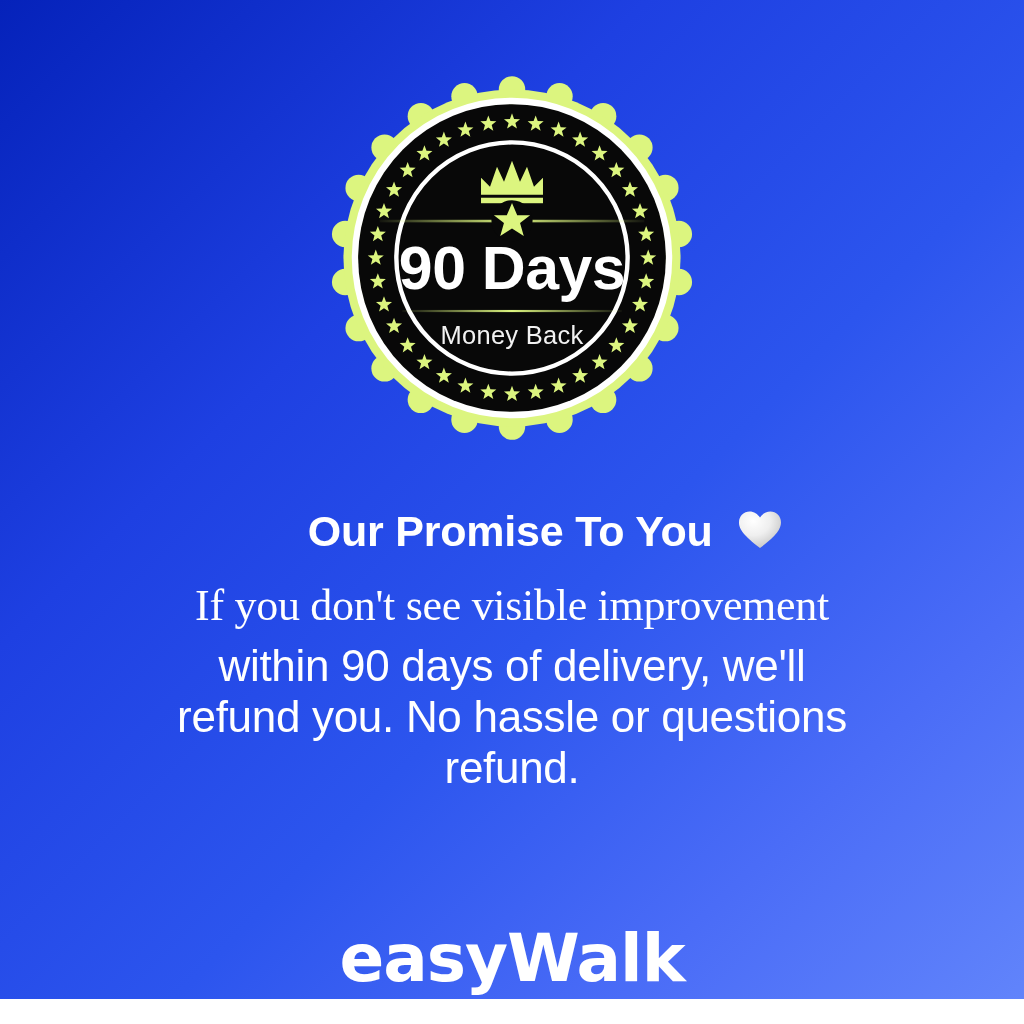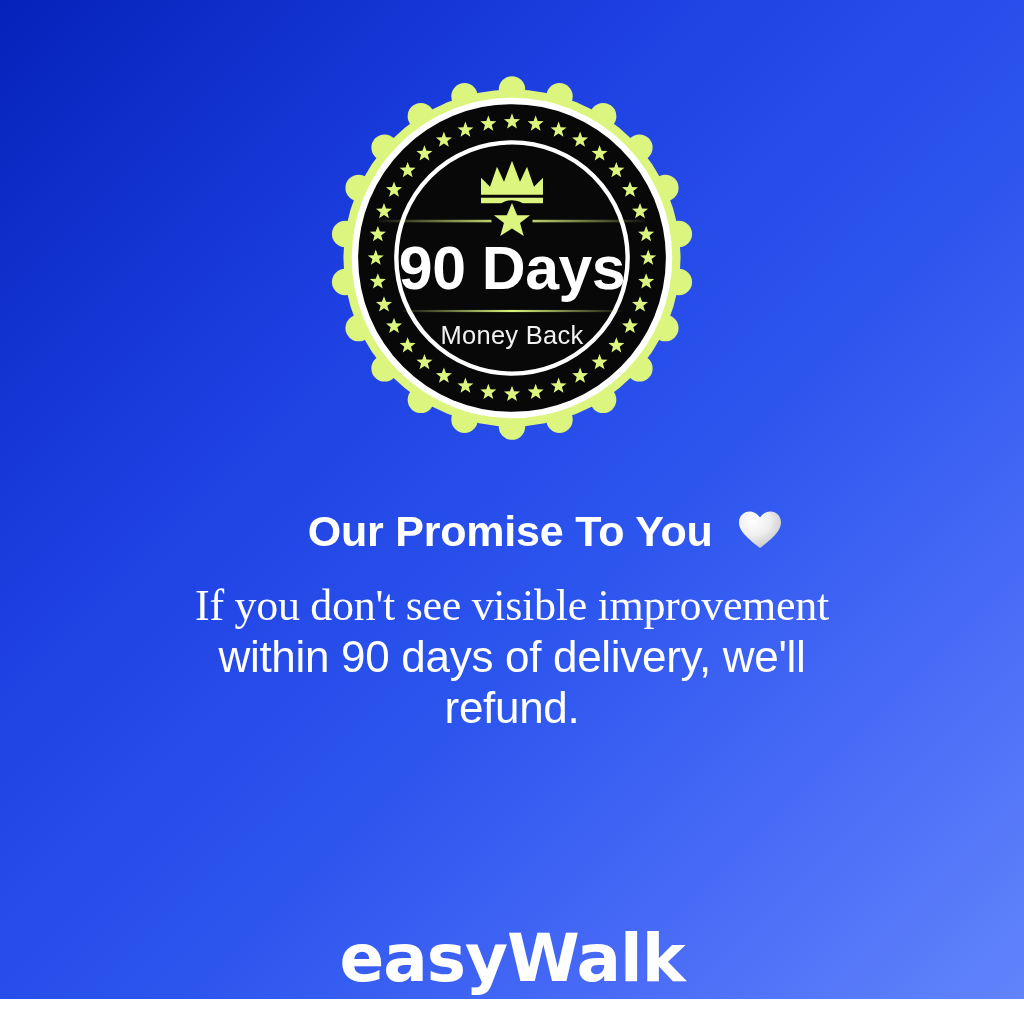--- a/index.html
+++ b/index.html
@@ -240,21 +240,22 @@
             <stop offset="100%" stop-color="#c4c4c4"></stop>
           </radialGradient>
         </defs>
         <path d="M22 38 C 6 26 1 19 1 12.5 C 1 5.8 6 1.5 11.6 1.5 C 16 1.5 19.7 4 22 7.6 C 24.3 4 28 1.5 32.4 1.5 C 38 1.5 43 5.8 43 12.5 C 43 19 38 26 22 38 Z" fill="url(#hg)"></path>
       </svg>
     </span>
   </div>
 
   <div id="promise-body">
     <span style="display: block; font-family: Liberation Serif, serif;">If you don't see visible improvement</span>
-    <span style="display: block;">within 90 days of delivery, we'll</span>
+    <span style="display: block; margin-top: 9px;">within 90 days of delivery, we'll</span>
+    <span style="display: block;">refund you. No hassle or questions</span>
     <span style="display: block;">refund.</span>
   </div>
 
   <div id="brand-logo">
     <svg viewBox="0 0 440 90">
       <text x="220" y="66" text-anchor="middle" fill="#FFFFFF" font-family="'DejaVu Sans', sans-serif" font-size="66" font-weight="bold" letter-spacing="-1">easyWalk</text>
     </svg>
   </div>
 
 </div>

